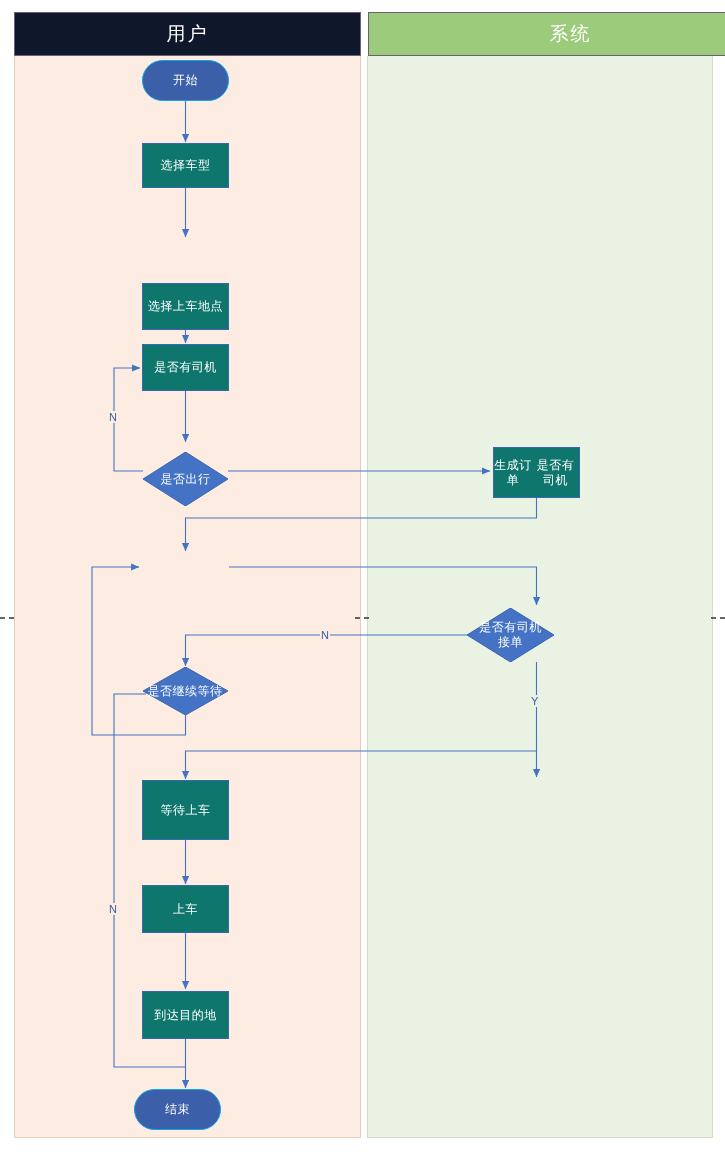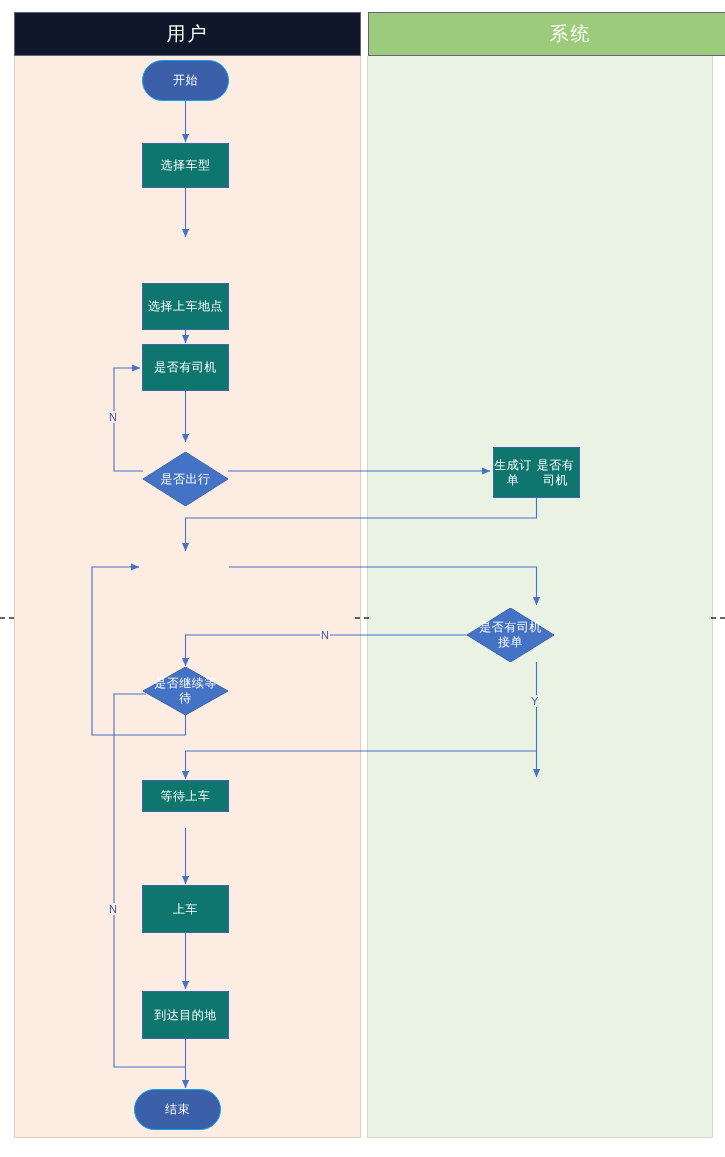--- a/index.html
+++ b/index.html
@@ -187,28 +187,28 @@
     <span class="dia-label" style="display:flex;flex-direction:column;width:80px;">
       <span>是否有司机</span>
       <span>接单</span>
     </span>
   </div>
 
   <div class="node node-decision" style="left:143px;top:667px;width:85px;height:48px;">
     <svg class="dia-shape" viewBox="0 0 85 48" preserveAspectRatio="none">
       <polygon points="42.5,0 85,24 42.5,48 0,24" fill="#4472c4" stroke="#3c66b0" stroke-width="1"></polygon>
     </svg>
-    <span class="dia-label" style="display:flex;flex-direction:column;width:76px;">
+    <span class="dia-label" style="display:flex;flex-direction:row;width:76px;">
       <span>是否继续等</span>
       <span>待</span>
     </span>
   </div>
 
 
-  <div class="node node-process" style="left:142px;top:780px;width:87px;height:32px;">
+  <div class="node node-process" style="left:142px;top:780px;width:87px;height:60px;">
     <span>等待上车</span>
   </div>
 
   <div class="node node-process" style="left:142px;top:885px;width:87px;height:48px;">
     <span>上车</span>
   </div>
 
   <div class="node node-process" style="left:142px;top:991px;width:87px;height:48px;">
     <span>到达目的地</span>
   </div>

